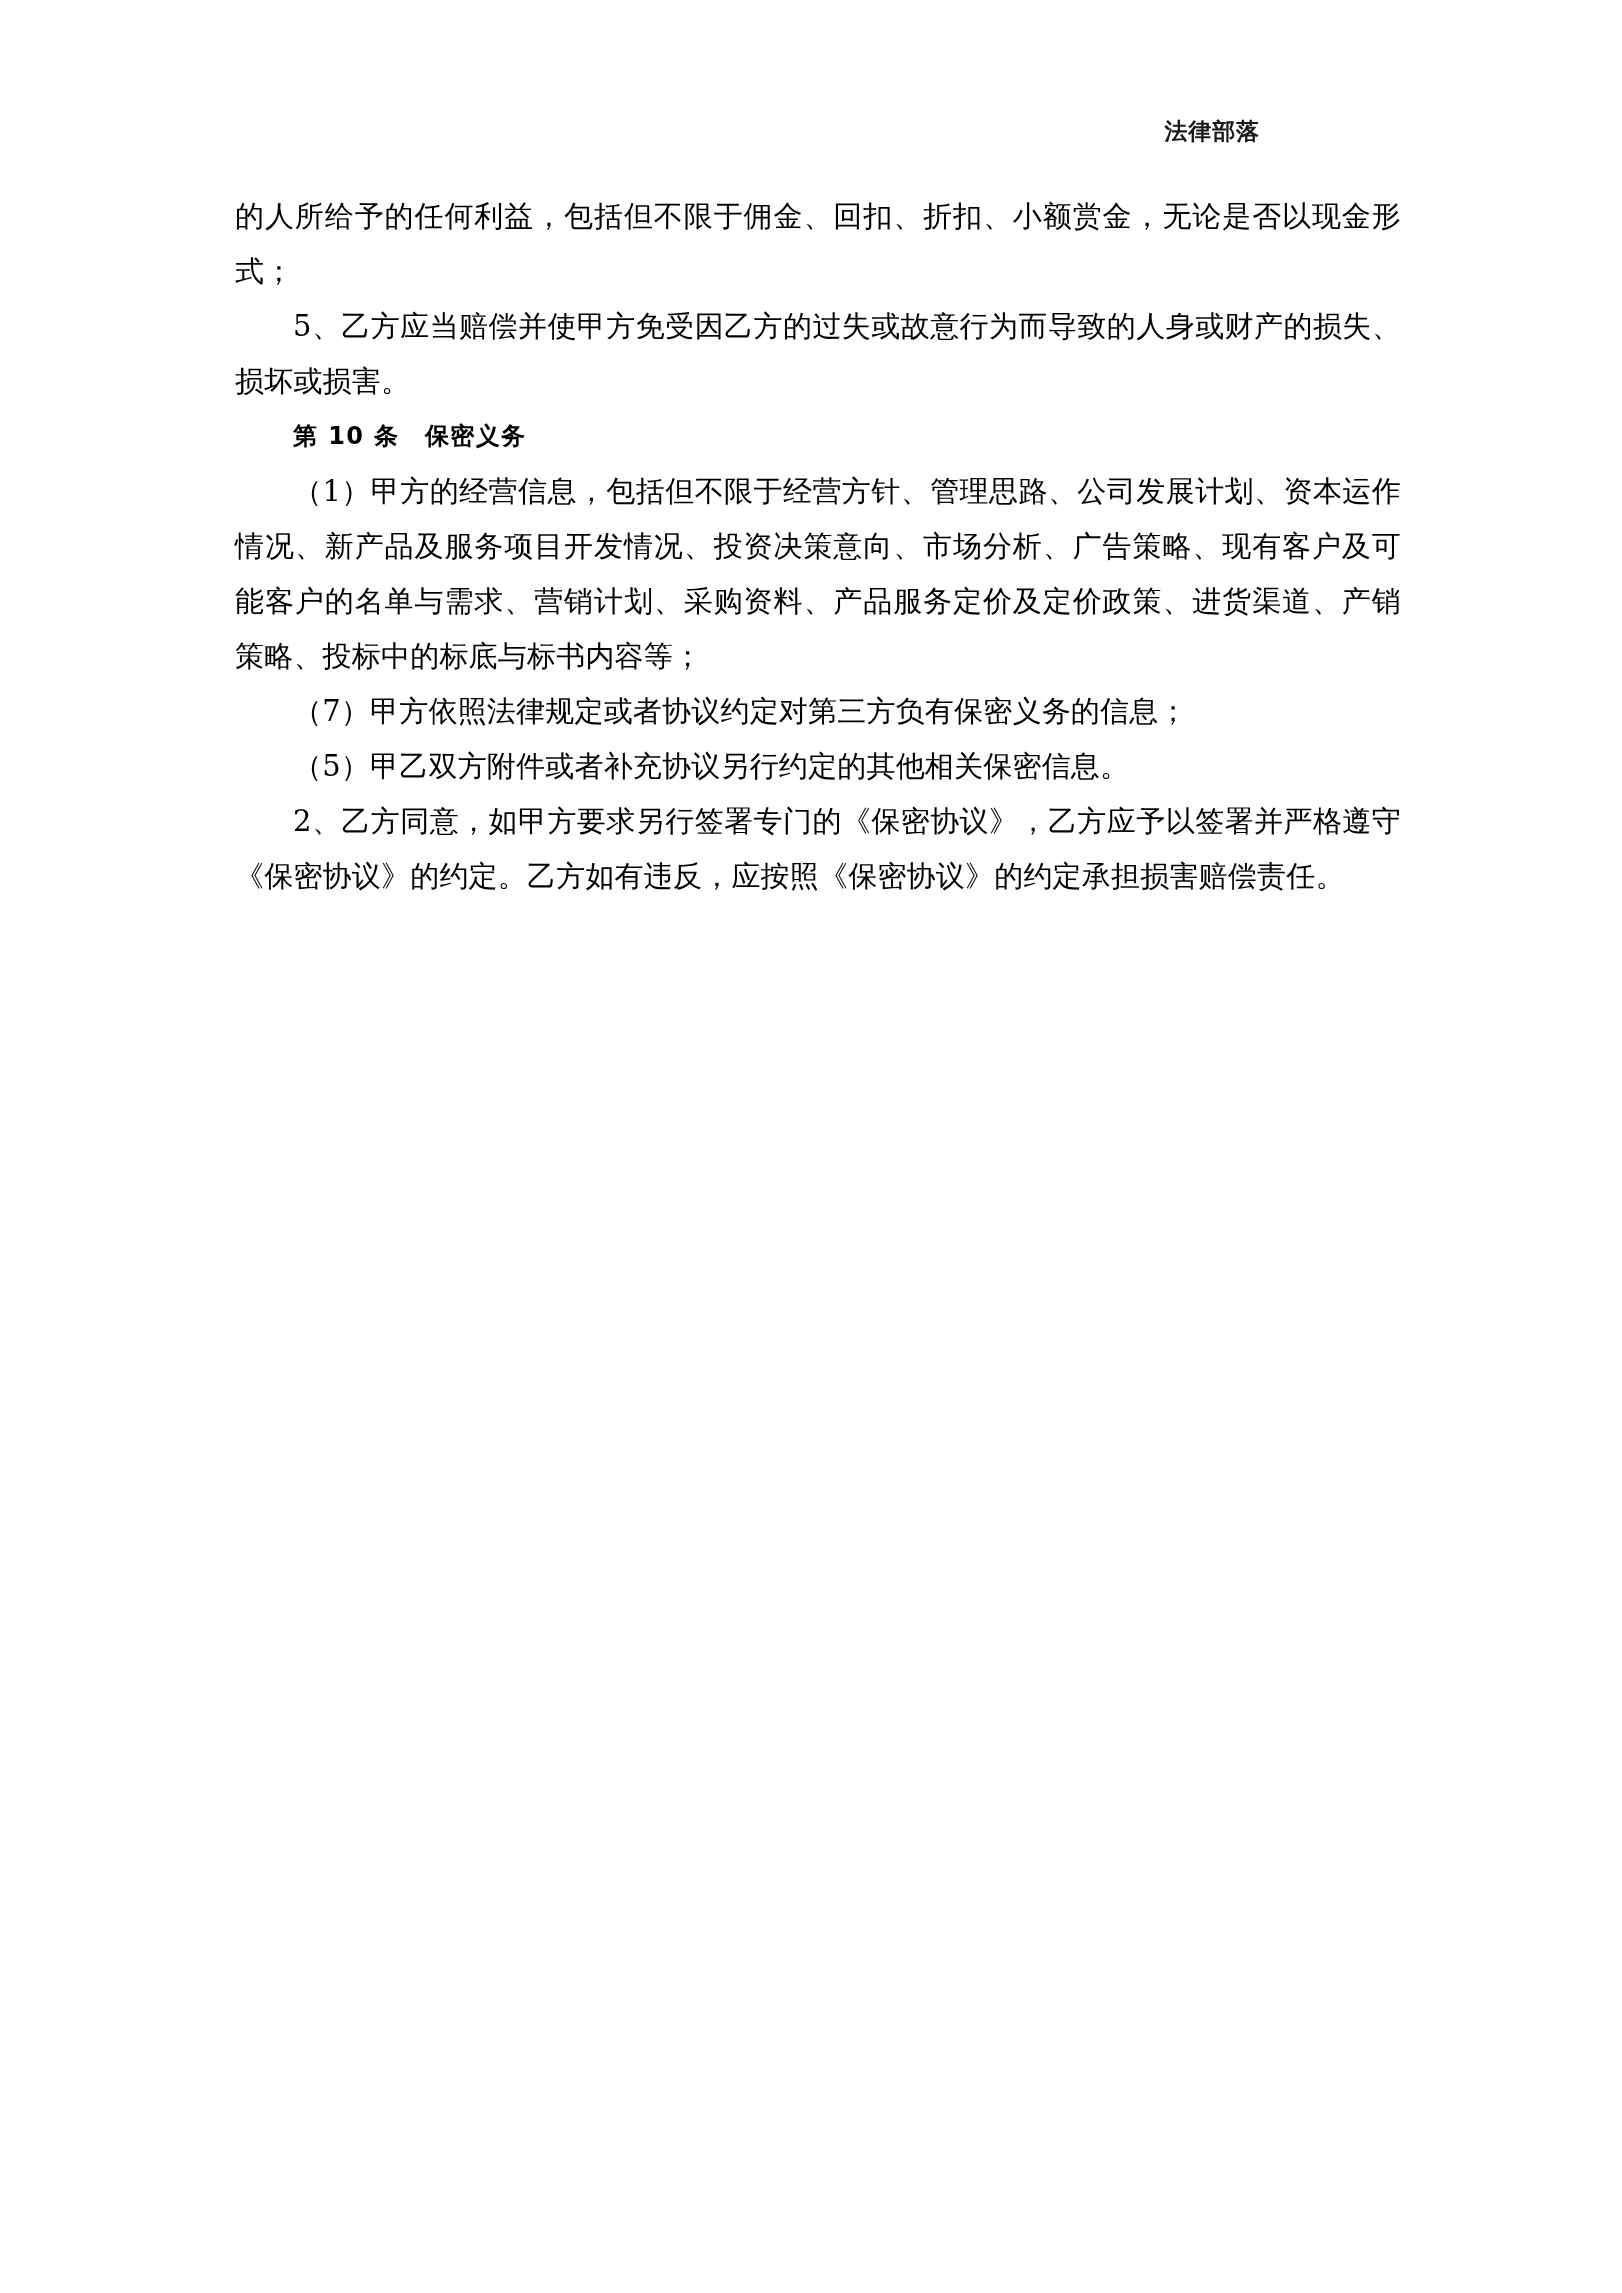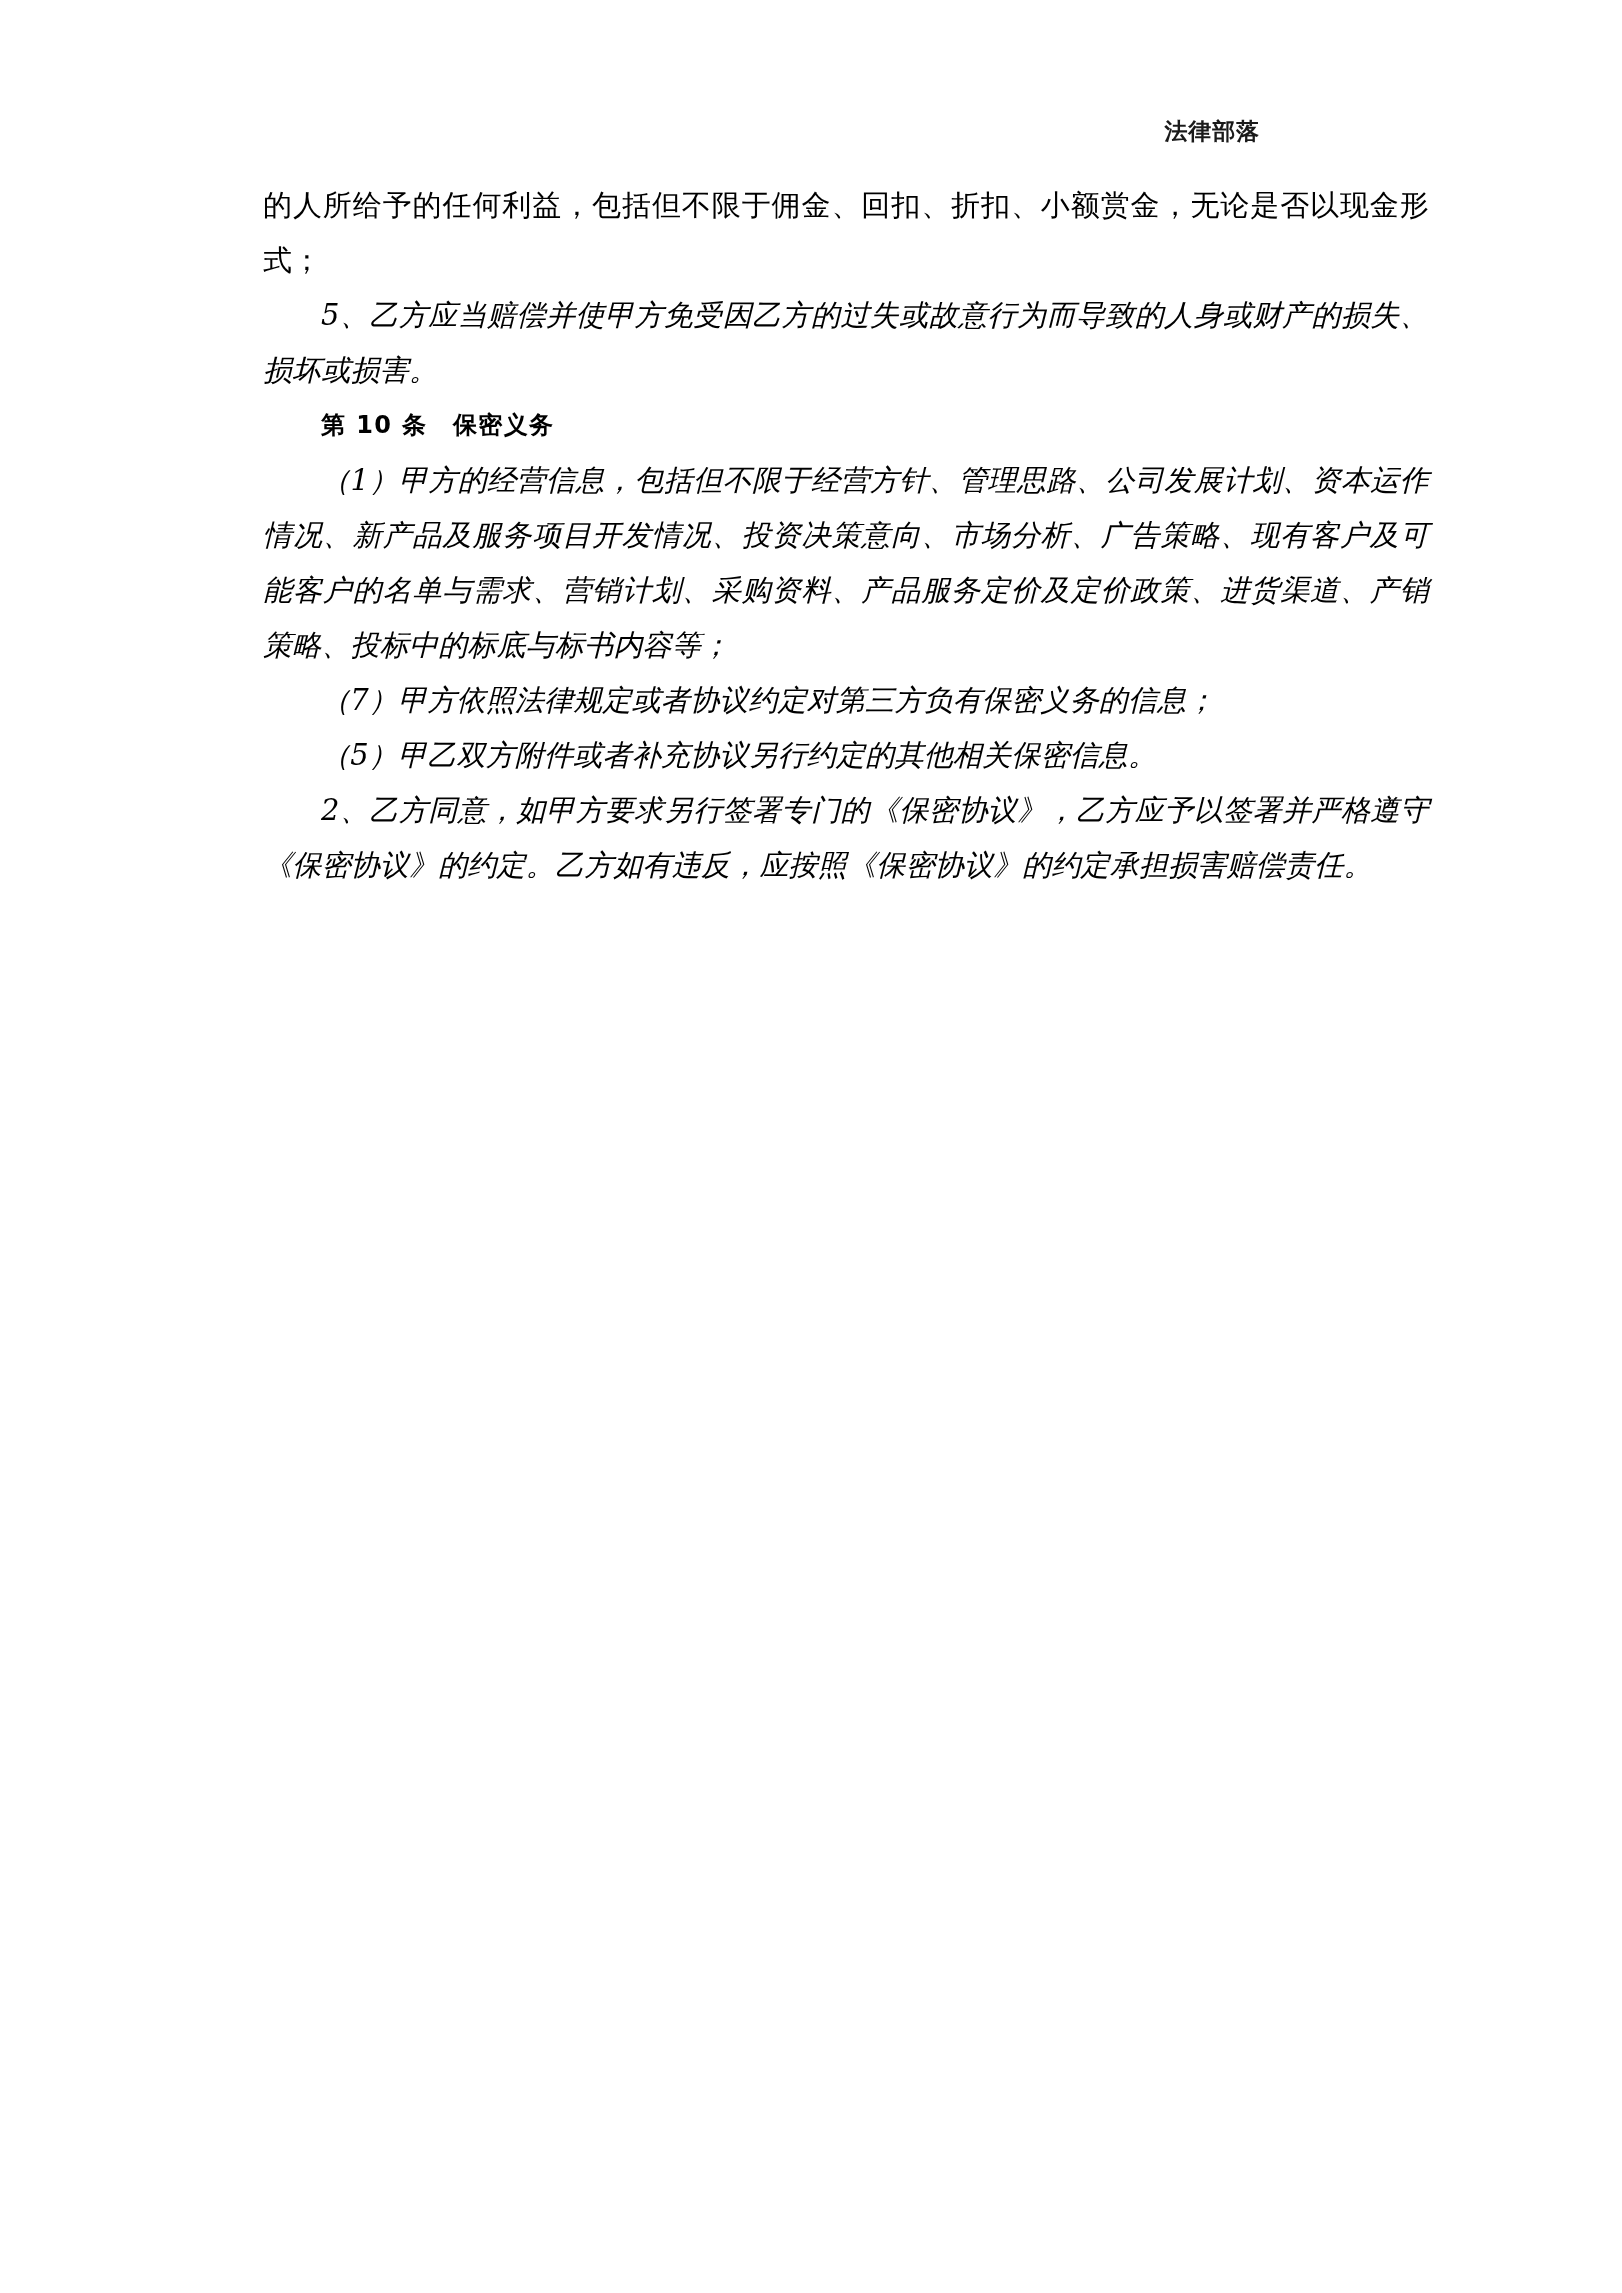--- a/index.html
+++ b/index.html
@@ -23,37 +23,35 @@
     right: 202px;
     font-family: "DejaVu Sans", "Liberation Sans", sans-serif;
     font-size: 23px;
     font-weight: 600;
     letter-spacing: 0.9px;
     color: #1a1a1a;
   }
   .body-area {
     position: absolute;
     left: 235px;
-    top: 178px;
+    top: 189px;
     width: 1166px;
-    margin-left: 28px;
   }
   p.para {
     margin: 0 0 0 0;
     font-size: 29px;
     line-height: 55px;
     text-align: justify;
     text-justify: inter-ideograph;
     letter-spacing: 0.2px;
     font-family: "DejaVu Serif", "Liberation Serif", serif;
     color: #000000;
   }
   p.indent {
     text-indent: 58px;
-    font-style: italic;
   }
   p.heading {
     text-indent: 58px;
     font-weight: bold;
     font-family: "DejaVu Sans", "Liberation Sans", sans-serif;
     font-size: 24px;
     letter-spacing: 1.4px;
   }
 </style>
 </head>

